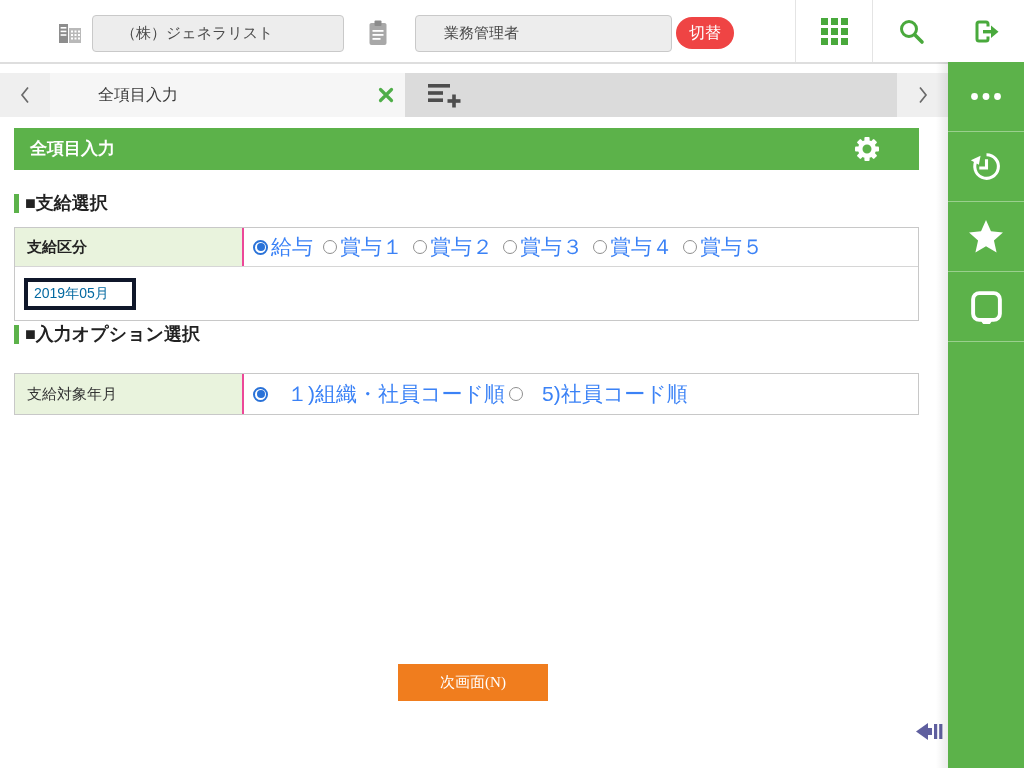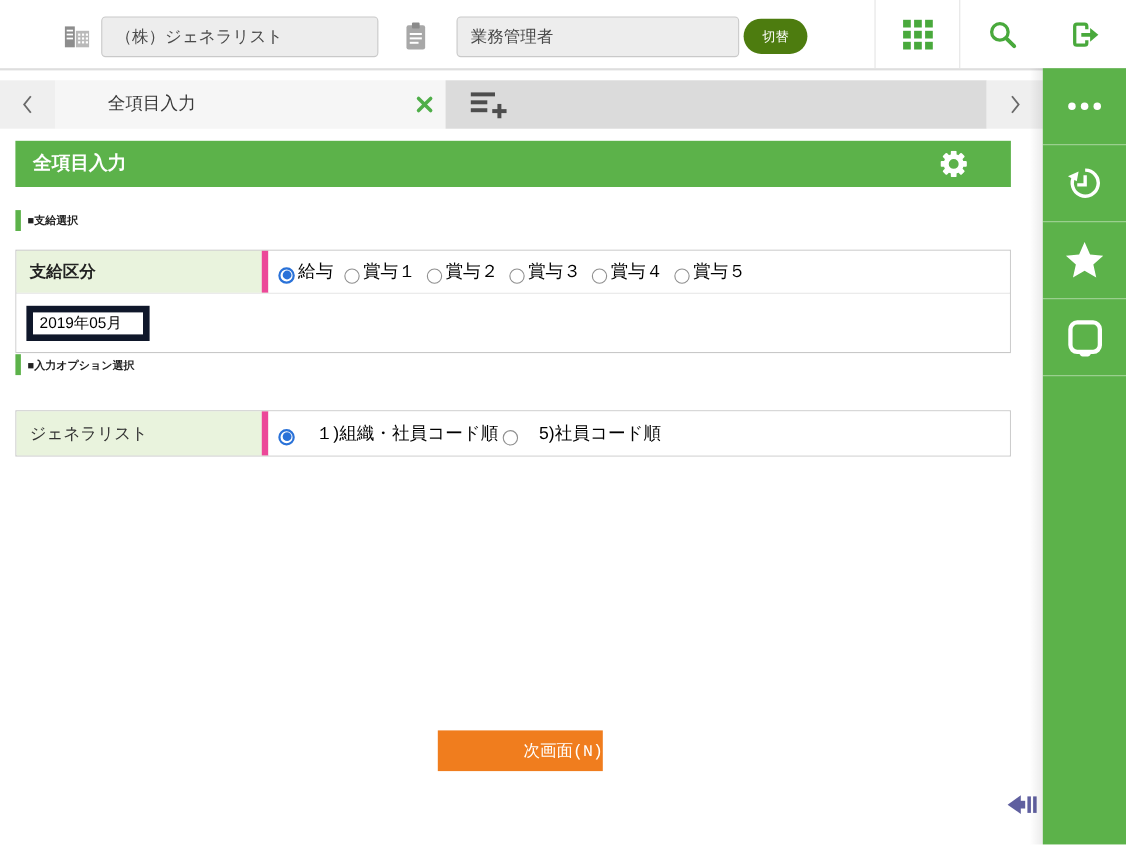--- a/index.html
+++ b/index.html
@@ -3,22 +3,22 @@
 <meta charset="utf-8">
 <style>
   * { margin:0; padding:0; box-sizing:border-box; }
   html,body { width:1024px; height:768px; }
   body { font-family:"Liberation Sans","DejaVu Sans",sans-serif; background:#fff; }
   .screen { position:relative; width:1024px; height:768px; overflow:hidden; background:#fff; }
 
   
   .topbar { position:absolute; left:0; top:0; width:1024px; height:64px; background:#fff; border-bottom:2px solid #dedede; }
   .tb-icon { position:absolute; }
-  .tb-input { position:absolute; top:15px; height:37px; background:#ededed; border:1px solid #c9c9c9; border-radius:4px; padding:0 12px; font-size:15px; color:#4a4a4a; font-family:inherit; }
-  .switch-btn { position:absolute; left:676px; top:17px; width:58px; height:32px; border:none; border-radius:16px; background:#4d7c0f; color:#fff; font-size:12px; cursor:pointer; font-family:Liberation Serif, serif; }
+  .tb-input { position:absolute; top:15px; height:37px; background:#ededed; border:1px solid #c9c9c9; border-radius:4px; padding:0 28px; font-size:15px; color:#4a4a4a; font-family:inherit; }
+  .switch-btn { position:absolute; left:676px; top:17px; width:58px; height:32px; border:none; border-radius:16px; background:#ef4444; color:#fff; font-size:16px; cursor:pointer; font-family:Liberation Serif, serif; }
   .tb-vline { position:absolute; top:0; width:1px; height:62px; background:#e4e4e4; }
   .tb-cellbtn { position:absolute; top:0; width:76px; height:62px; display:flex; align-items:center; justify-content:center; background:transparent; border:none; cursor:pointer; }
   .grid-icon { display:grid; grid-template-columns:repeat(3,7px); grid-gap:3px; }
   .grid-icon i { width:7px; height:7px; background:#49a93c; display:block; }
 
   
   .tabbar { position:absolute; left:0; top:73px; width:948px; height:44px; }
   .chev-zone { position:absolute; top:0; height:44px; background:#efefef; border:none; display:flex; align-items:center; justify-content:center; cursor:pointer; }
   .chev-left { left:0; width:50px; }
   .chev-right { left:897px; width:51px; }
@@ -28,43 +28,43 @@
   .tab-strip { position:absolute; left:405px; top:0; width:492px; height:44px; background:#dbdbdb; }
   .newtab-btn { position:absolute; left:22px; top:9px; width:38px; height:27px; border:none; background:transparent; cursor:pointer; padding:0; }
 
   
   .page-header { position:absolute; left:14px; top:128px; width:905px; height:42px; background:#5cb24a; }
   .page-header .title { padding-left:16px; line-height:42px; font-size:17px; font-weight:bold; color:#fff; }
   .gear-btn { position:absolute; right:40px; top:9px; width:24px; height:24px; border:none; background:transparent; cursor:pointer; padding:0; }
 
   .sec-heading { position:absolute; left:14px; display:flex; align-items:center; }
   .sec-bar { width:5px; height:19px; background:#5cb24a; margin-right:6px; }
-  .sec-text { font-size:10px; font-weight:bold; color:#222; }
+  .sec-text { font-size:18px; font-weight:bold; color:#222; }
   .sec1 { top:191px; } .sec2 { top:322px; }
 
   .form-table { position:absolute; left:14px; width:905px; border:1px solid #c8c8c8; }
   .t1 { top:227px; } .t2 { top:373px; }
   .f-row { display:flex; }
   .f-row + .f-row { border-top:1px solid #d6d6d6; }
-  .f-label { width:229px; background:#e9f3dd; border-right:6px solid #ec4899; display:flex; align-items:center; padding-left:12px; font-size:15px; font-weight:bold; color:#222; }
+  .f-label { width:229px; background:#e9f3dd; border-right:2px solid #ec4899; display:flex; align-items:center; padding-left:12px; font-size:15px; font-weight:bold; color:#222; }
   .f-label.normal { font-weight:normal; color:#333; }
   .f-value { flex:1; background:#fff; display:flex; align-items:center; padding-left:9px; }
   .r1 { height:38px; } .r2 { height:54px; } .r3 { height:40px; }
 
-  .option { display:inline-flex; align-items:flex-end; margin-right:10px; font-size:16px; color:#000000; cursor:pointer; }
+  .option { display:inline-flex; align-items:center; margin-right:10px; font-size:21px; color:#3b82f6; cursor:pointer; }
   .option .txt { margin-left:3px; }
   .option.wide .txt { margin-left:19px; }
   .option.tight { margin-right:4px; }
   .radio { display:inline-block; width:14px; height:14px; border-radius:50%; border:1px solid #8f8f8f; background:#fff; position:relative; flex:none; }
   .radio.on { width:15px; height:15px; border:2px solid #2a72d8; }
   .radio.on::after { content:""; position:absolute; left:1.5px; top:1.5px; right:1.5px; bottom:1.5px; border-radius:50%; background:#2a72d8; }
 
-  .date-input { width:112px; height:32px; border:6px solid #0f172a; font-size:14px; color:#000000; padding:0 6px; font-family:inherit; }
-
-  .next-btn { position:absolute; left:398px; top:664px; width:150px; height:37px; border:none; background:#f07d1e; color:#fff; font-size:15px; cursor:pointer; font-family:Liberation Mono, monospace;text-align:right; }
+  .date-input { width:112px; height:32px; border:4px solid #0f172a; font-size:14px; color:#0369a1; padding:0 6px; font-family:inherit; }
+
+  .next-btn { position:absolute; left:398px; top:664px; width:150px; height:37px; border:none; background:#f07d1e; color:#fff; font-size:15px; cursor:pointer; font-family:Liberation Serif, serif; }
 
   .collapse-btn { position:absolute; left:914px; top:719px; width:32px; height:26px; border:none; background:transparent; cursor:pointer; padding:0; }
 
   .edge-shadow { position:absolute; left:936px; top:62px; width:12px; height:706px; background:linear-gradient(to right, rgba(0,0,0,0), rgba(0,0,0,0.08)); pointer-events:none; }
 
   
   .sidebar { position:absolute; left:948px; top:62px; width:76px; height:706px; background:#5cb24a; }
   .sb-cell { width:76px; height:70px; display:flex; align-items:center; justify-content:center; border:none; background:transparent; cursor:pointer; border-bottom:1px solid rgba(255,255,255,0.38); padding:0; }
 </style>
 </head>
@@ -242,21 +242,21 @@
     </div>
   </div>
 
   <div class="sec-heading sec2">
     <span class="sec-bar"></span>
     <span class="sec-text">■入力オプション選択</span>
   </div>
 
   <div class="form-table t2">
     <div class="f-row r3">
-      <div class="f-label normal">ジェネラリスト</div>
+      <div class="f-label normal">支給対象年月</div>
       <div class="f-value">
         <label class="option wide tight">
           <span class="radio on"></span>
           <span class="txt">１)組織・社員コード順</span>
         </label>
         <label class="option wide">
           <span class="radio"></span>
           <span class="txt">5)社員コード順</span>
         </label>
       </div>

